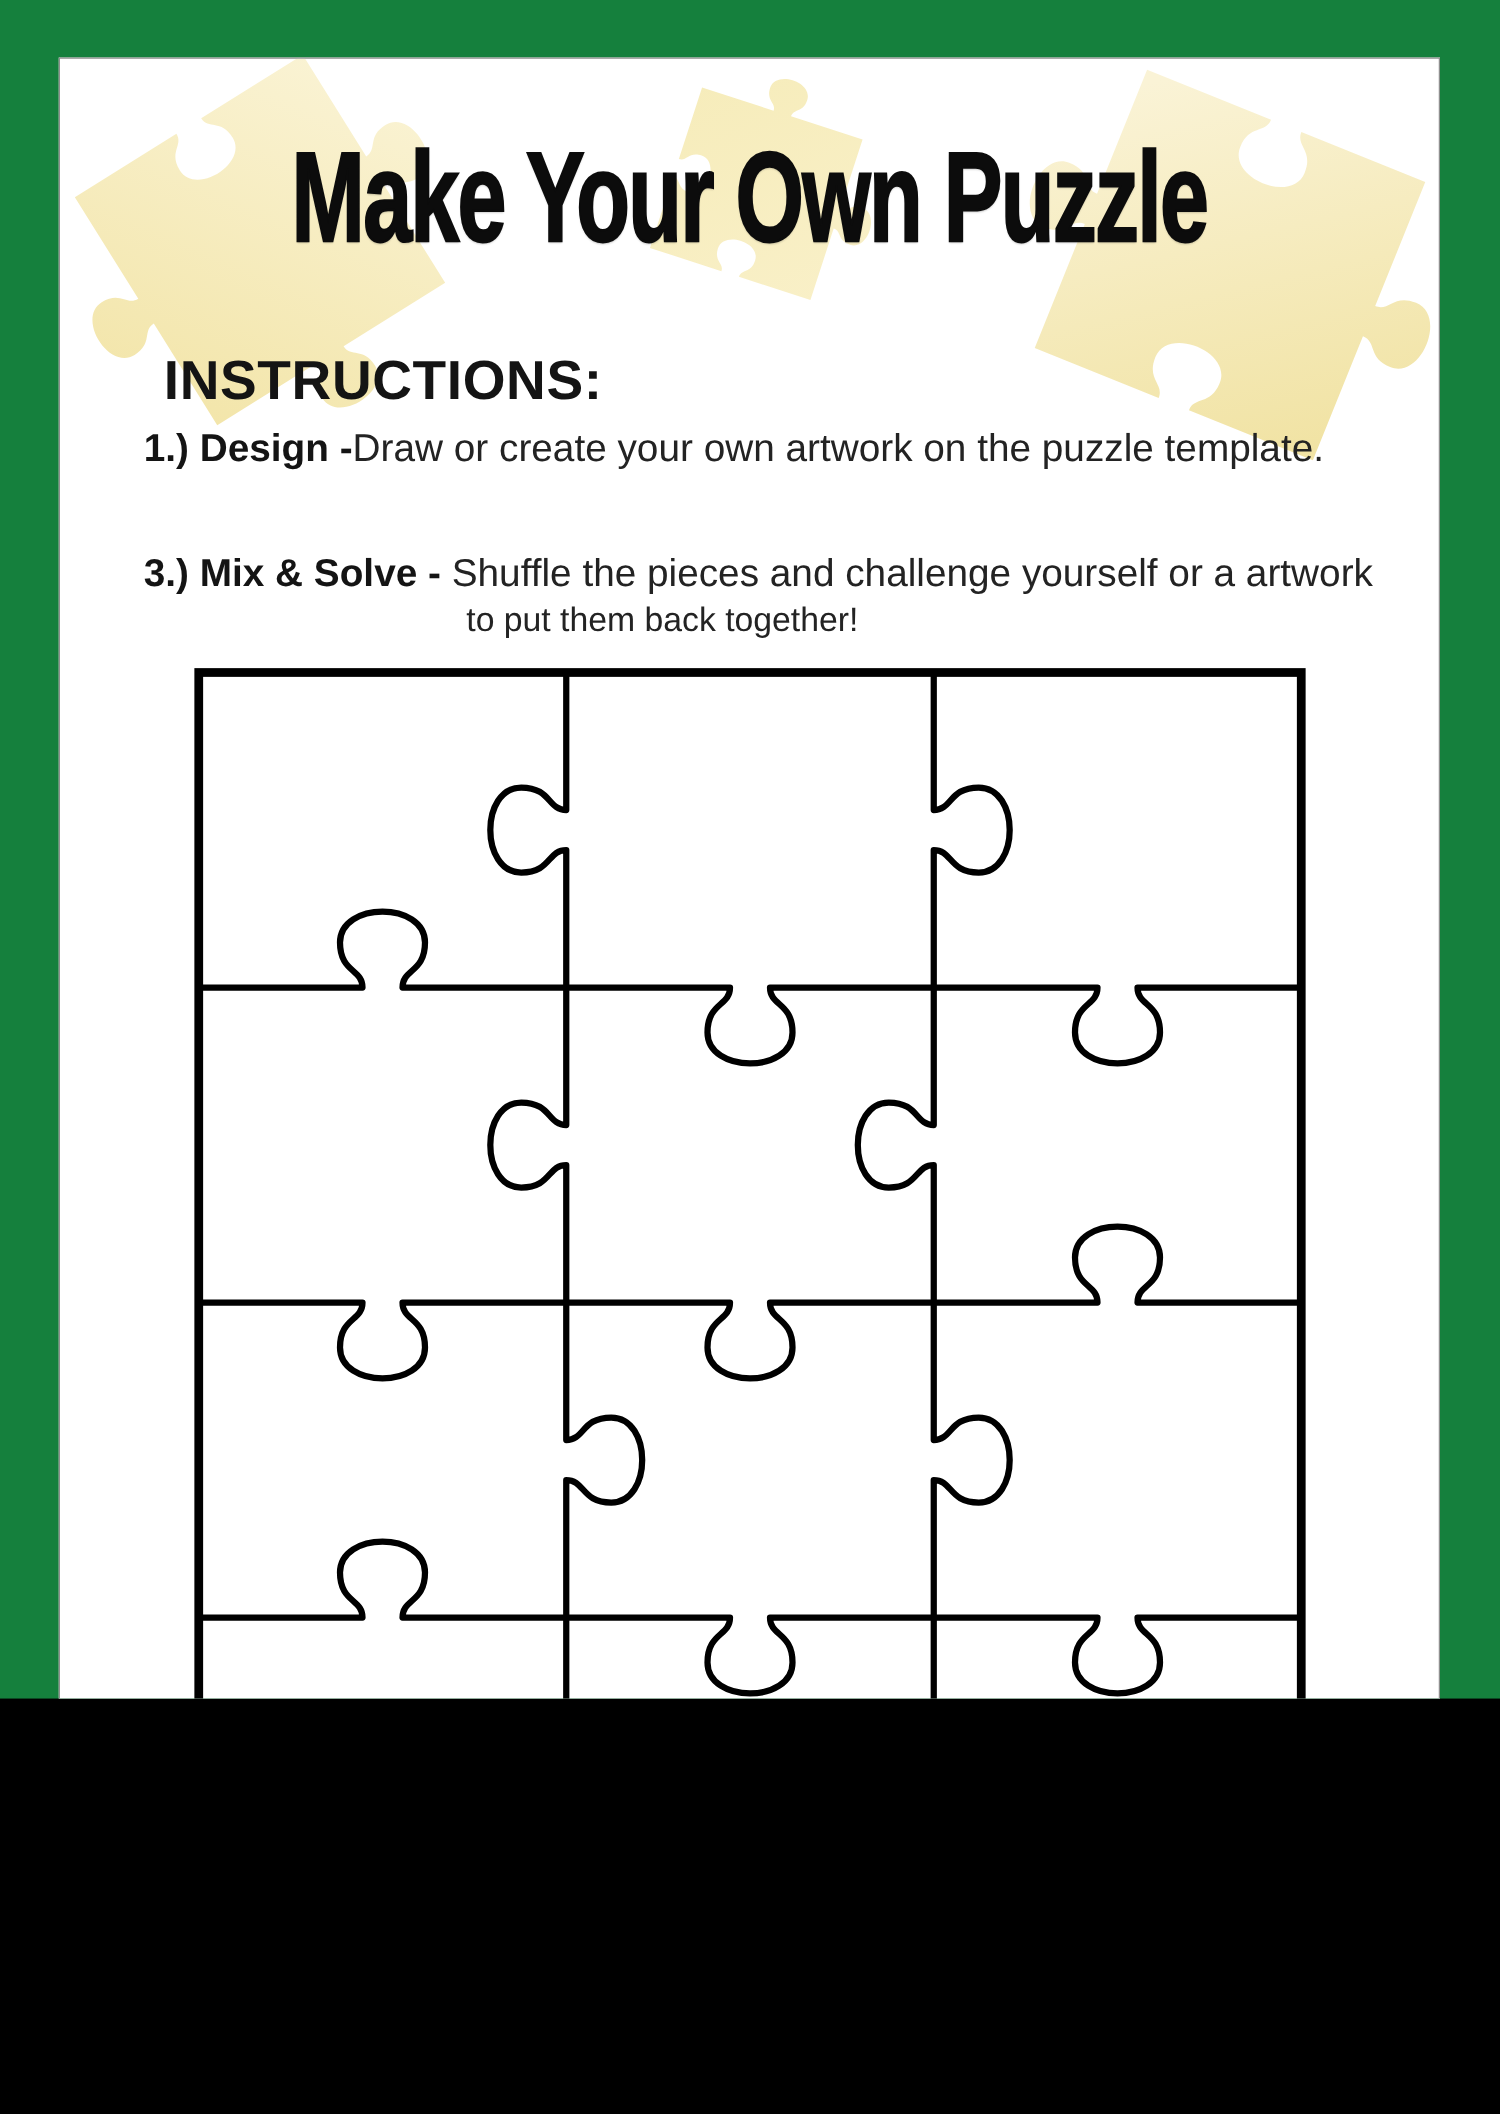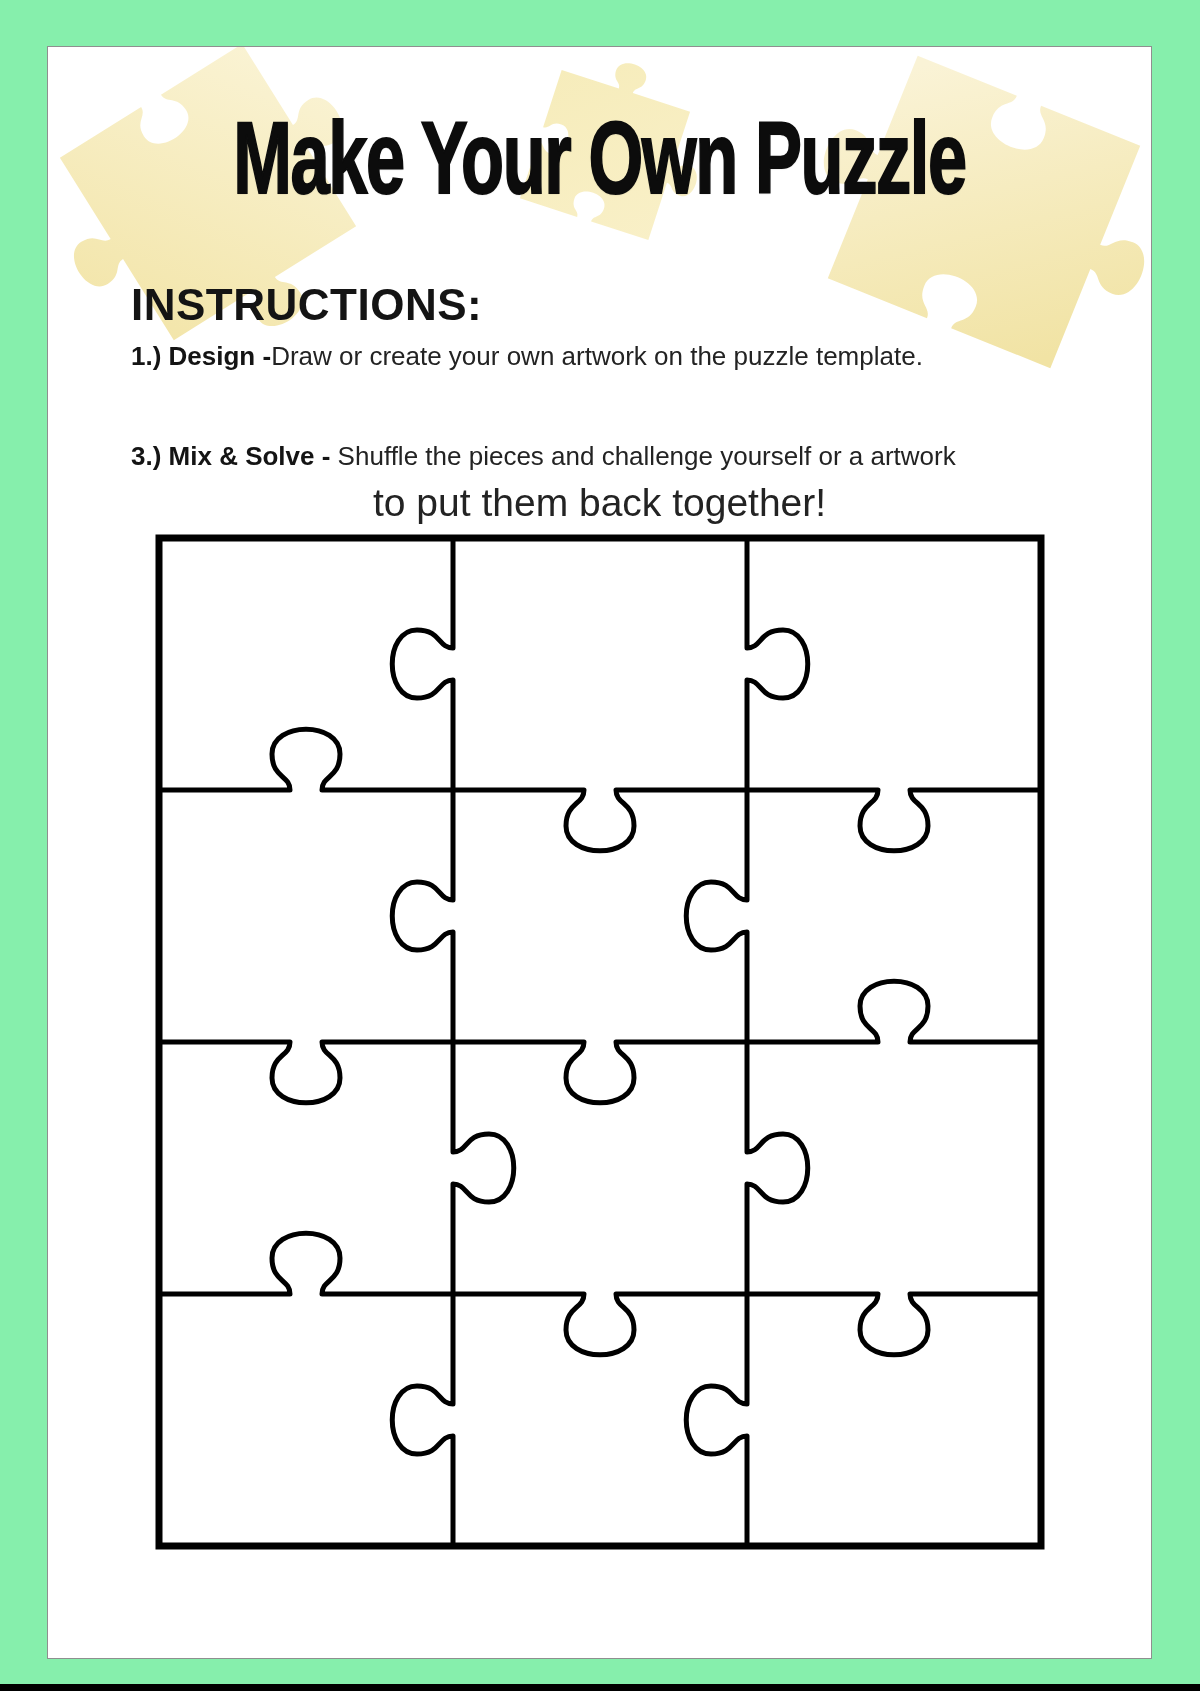--- a/index.html
+++ b/index.html
@@ -1,30 +1,30 @@
 <!DOCTYPE html>
 <html><head>
 <meta charset="utf-8">
 <style>
   html,body{margin:0;padding:0;background:#000;}
-  .frame{position:relative;width:1200px;height:1684px;background:#86efac;overflow:hidden;
+  .frame{position:relative;width:1200px;height:1359px;background:#15803d;overflow:hidden;
          font-family:"Liberation Sans", sans-serif;}
   .page{position:absolute;left:47px;top:46px;width:1105px;height:1613px;background:#ffffff;
         border:1px solid #8f8f8f;box-sizing:border-box;overflow:hidden;}
   .decor-svg{position:absolute;left:0;top:0;z-index:0;}
   .title{position:absolute;top:60px;left:0;width:100%;margin:0;text-align:center;z-index:2;
          font-size:102px;line-height:1;font-weight:700;color:#0c0c0c;letter-spacing:-2px;
          transform:scaleX(0.69);transform-origin:50% 50%;
          -webkit-text-stroke:2px #0c0c0c;text-shadow:0 1px 2px rgba(0,0,0,0.22);}
   .ins-heading{position:absolute;left:83px;top:233px;z-index:2;font-size:44px;font-weight:700;
          color:#141414;letter-spacing:0.5px;}
-  .step{position:absolute;left:83px;z-index:2;font-size:26px;color:#232323;white-space:nowrap;}
+  .step{position:absolute;left:67px;z-index:2;font-size:31px;color:#232323;white-space:nowrap;}
   .step-label{font-weight:700;color:#141414;white-space:pre;}
   .step-text{white-space:pre;}
-  .step-cont{position:absolute;left:325px;z-index:2;font-size:39px;color:#232323;white-space:nowrap;}
+  .step-cont{position:absolute;left:325px;z-index:2;font-size:27px;color:#232323;white-space:nowrap;}
   .puzzle-svg{position:absolute;left:104px;top:484px;z-index:1;}
 </style>
 </head>
 <body>
 
 <div class="frame">
   <div class="page">
 
     <svg class="decor-svg" id="decor-svg" width="1105" height="500" viewBox="0 0 1105 500">
       <defs>

